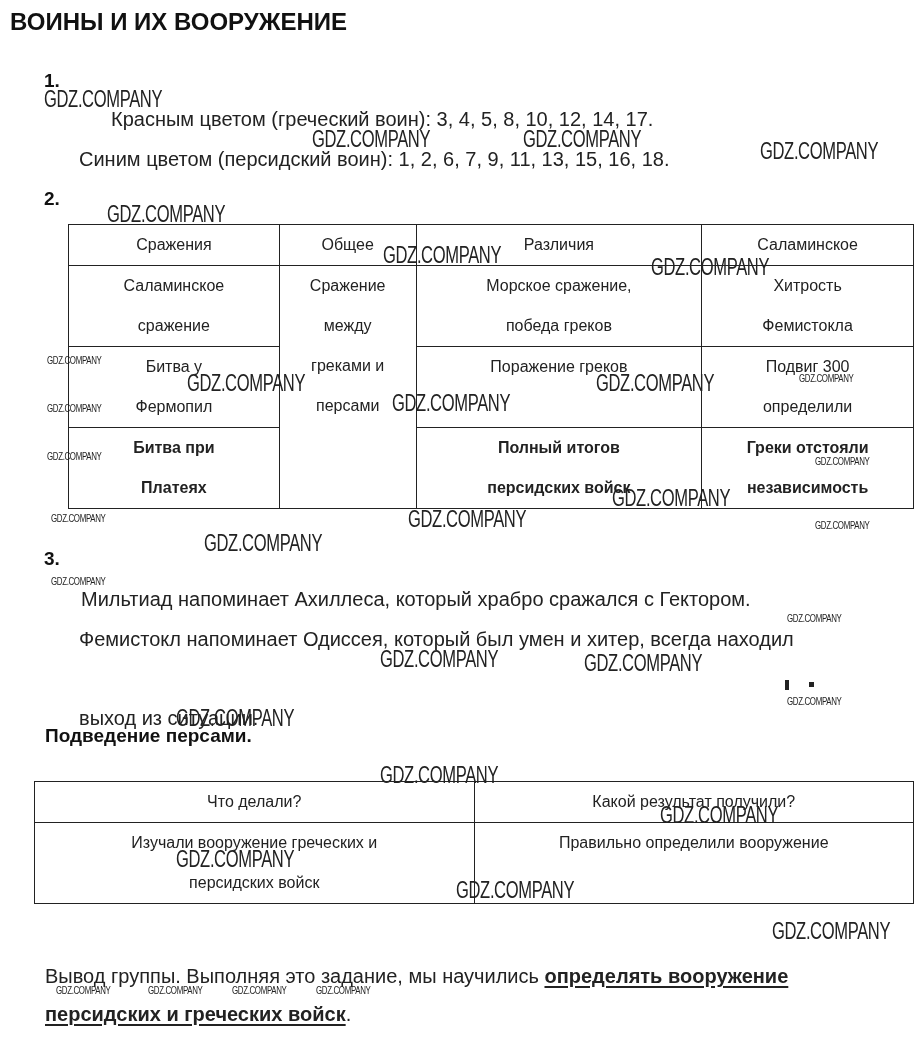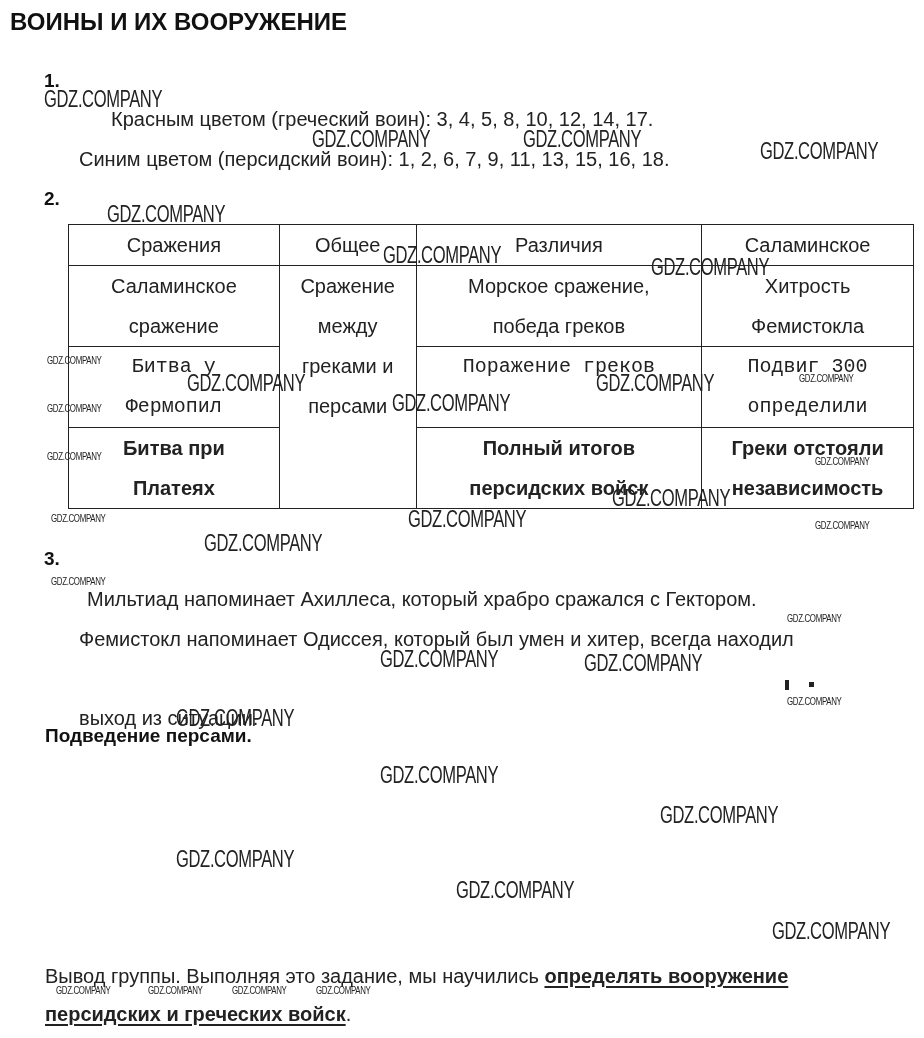--- a/index.html
+++ b/index.html
@@ -8,21 +8,21 @@
   .abs { position: absolute; }
   .title { left: 10px; top: 8px; font-size: 24px; font-weight: bold; color: #111; }
   .num { font-size: 19px; font-weight: bold; color: #111; }
   .line { font-size: 20px; color: #222; white-space: nowrap; }
   .wm { font-family: "Liberation Sans Narrow", "Liberation Sans", sans-serif; color: #222; white-space: nowrap;
         transform: scaleX(0.72); transform-origin: left top; letter-spacing: -0.5px; pointer-events: none; }
   .wm.big { font-size: 23px; }
   .wm.small { font-size: 11px; }
   table { border-collapse: collapse; position: absolute; }
   td { border: 1px solid #222; text-align: center; vertical-align: top;
-       font-size: 20px; color: #222; padding: 0; }
+       font-size: 16px; color: #222; padding: 0; }
   .t1 td { line-height: 40px; }
   .t2 td { line-height: 40px; }
   .under { text-decoration: underline; text-underline-offset: 3px; font-weight: bold; }
 </style>
 </head>
 <body>
 
 <div class="abs title">ВОИНЫ И ИХ ВООРУЖЕНИЕ</div>
 
 <div class="abs num" style="left:44px; top:70px;">1.</div>
@@ -57,21 +57,21 @@
     </td>
     <td>
           <div>Морское сражение,</div>
           <div>победа греков</div>
         </td>
     <td>
           <div>Хитрость</div>
           <div>Фемистокла</div>
         </td>
   </tr>
-  <tr style="height:80px;font-family:Liberation Mono, monospace;">
+  <tr style="height:80px;">
     <td>
           <div>Битва у</div>
           <div>Фермопил</div>
         </td>
     <td>
           <div>Поражение греков</div>
           <div></div>
         </td>
     <td>
           <div>Подвиг 300</div>
@@ -89,33 +89,44 @@
         </td>
     <td>
           <div>Греки отстояли</div>
           <div>независимость</div>
         </td>
   </tr>
 </tbody>
   </table>
 
 <div class="abs num" style="left:44px; top:548px;">3.</div>
-<div class="abs line" style="left:87px; top:588px;">Мильтиад напоминает Ахиллеса, который храбро сражался с Гектором.</div>
+<div class="abs line" style="left:81px; top:588px;">Мильтиад напоминает Ахиллеса, который храбро сражался с Гектором.</div>
 <div class="abs line" style="left:79px; top:628px;">Фемистокл напоминает Одиссея, который был умен и хитер, всегда находил</div>
 <div class="abs line" style="left:79px; top:667px;margin-top:40px;">выход из ситуации.</div>
 <div class="abs" style="left:785px; top:680px; width:4px; height:10px; background:#222;"></div>
 <div class="abs" style="left:809px; top:682px; width:5px; height:5px; background:#222;"></div>
 
 <div class="abs" style="left:45px; top:725px; font-size:19px; font-weight:bold; color:#111;">Подведение персами.</div>
 <table class="t2" style="left:34px; top:781px; width:880px;">
   <colgroup>
       <col style="width:440px">
       <col style="width:440px">
     </colgroup>
   <tbody>
+      <tr style="height:41px;">
+    <td>Что делали?</td>
+    <td>Какой результат получили?</td>
+  </tr>
+  <tr style="height:79px;">
+    <td>
+          <div>Изучали вооружение греческих и</div>
+          <div>персидских войск</div>
+        </td>
+    <td>Правильно определили вооружение</td>
+  </tr>
 </tbody>
   </table>
 
 <div class="abs line" style="left:45px; top:965px;">
   <span>Вывод группы. Выполняя это задание, мы научились </span><span class="under">определять вооружение</span>
 </div>
 <div class="abs line" style="left:45px; top:1003px;">
   <span class="under">персидских и греческих войск</span><span>.</span>
 </div>
 

